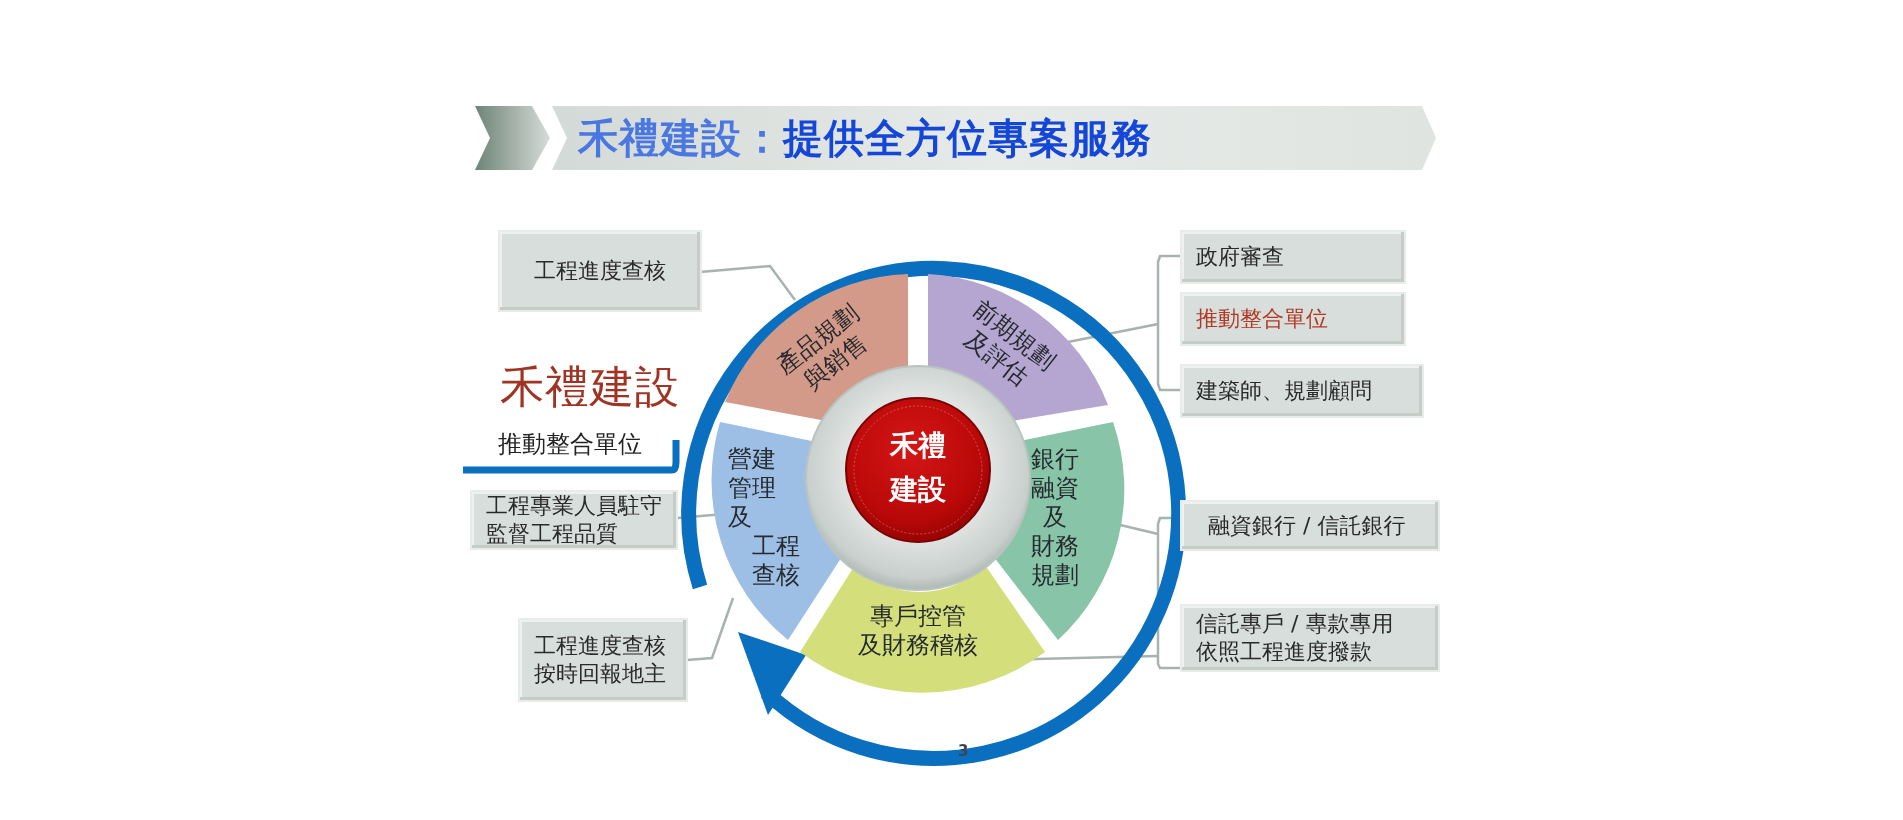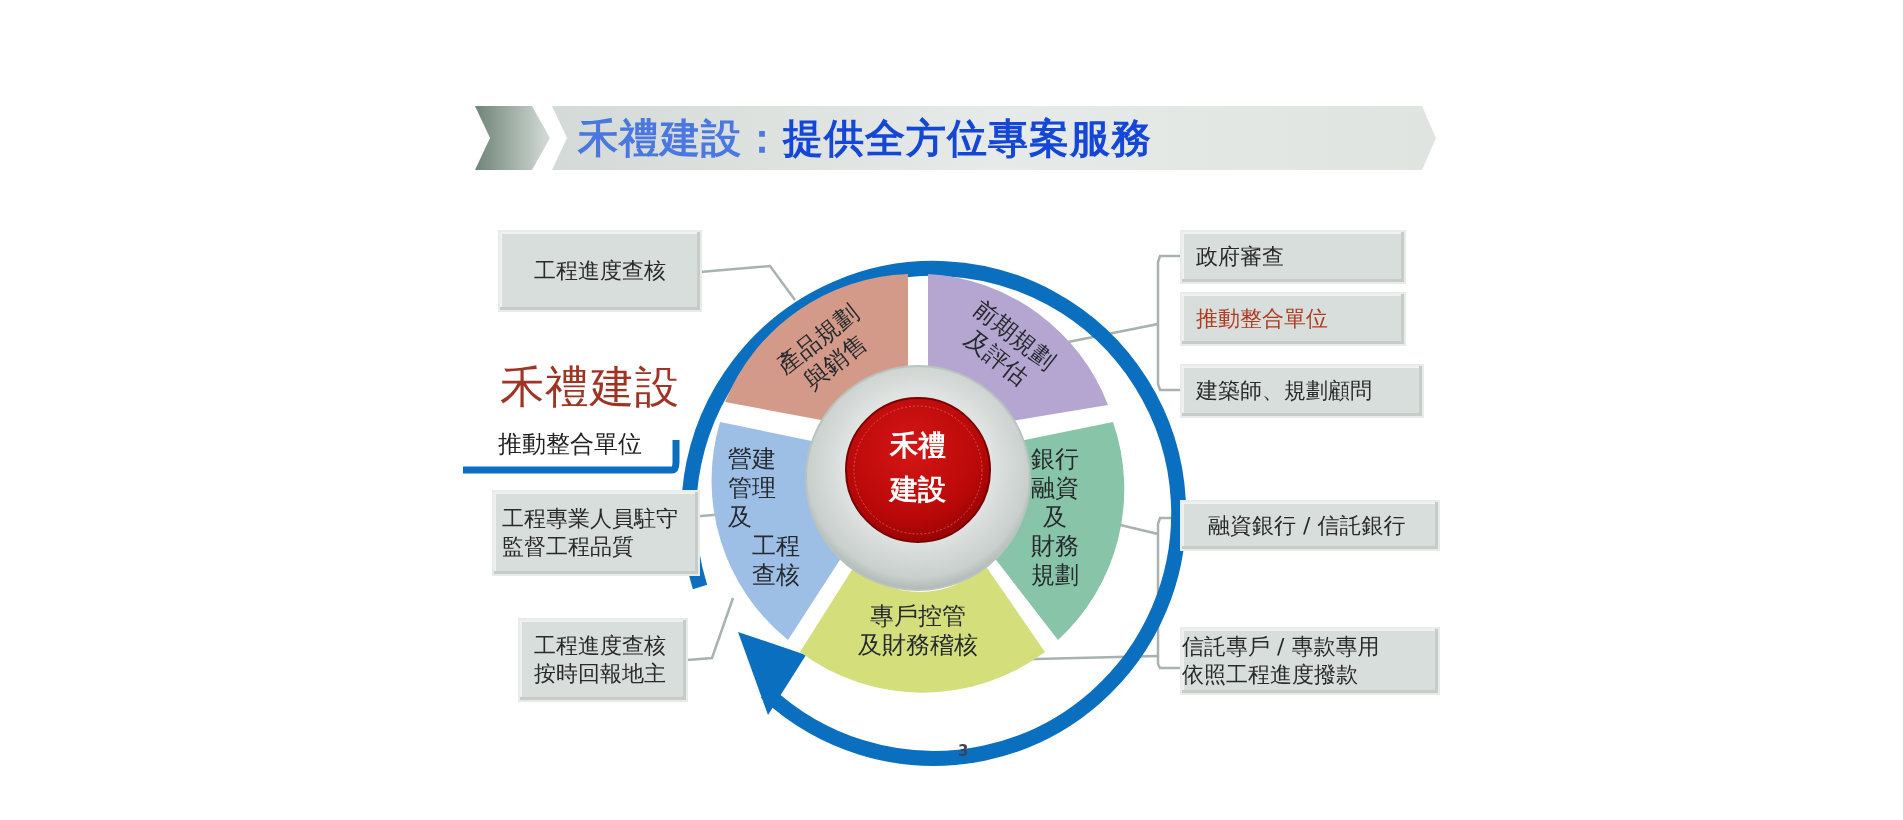--- a/index.html
+++ b/index.html
@@ -107,39 +107,39 @@
 及
 　工程
 　查核</div>
 
 <div class="abs side-brand">禾禮建設</div>
 <div class="abs side-sub">推動整合單位</div>
 
 <div class="abs box" style="left:498px;top:230px;width:204px;height:82px;justify-content:center;">
   <span class="t">工程進度查核</span>
 </div>
-<div class="abs box" style="left:492px;top:490px;width:208px;height:86px;padding-left:8px;">
+<div class="abs box" style="left:470px;top:490px;width:208px;height:60px;padding-left:14px;">
   <span class="t">工程專業人員駐守
 監督工程品質</span>
 </div>
 <div class="abs box" style="left:518px;top:618px;width:170px;height:84px;padding-left:14px;">
   <span class="t">工程進度查核
 按時回報地主</span>
 </div>
 
 <div class="abs box" style="left:1180px;top:230px;width:226px;height:54px;padding-left:14px;text-align:right;">
   <span class="t">政府審查</span>
 </div>
 <div class="abs box" style="left:1180px;top:292px;width:226px;height:54px;padding-left:14px;">
   <span class="t" style="color:#b03a24;">推動整合單位</span>
 </div>
 <div class="abs box" style="left:1180px;top:355px;width:244px;height:54px;padding-left:14px;margin-top:9px;">
   <span class="t">建築師、規劃顧問</span>
 </div>
 <div class="abs box" style="left:1180px;top:500px;width:260px;height:51px;padding-left:26px;">
   <span class="t">融資銀行 / 信託銀行</span>
 </div>
-<div class="abs box" style="left:1180px;top:627px;width:260px;height:68px;">
+<div class="abs box" style="left:1180px;top:604px;width:260px;height:68px;padding-left:14px;">
   <span class="t">信託專戶 / 專款專用
 依照工程進度撥款</span>
 </div>
 
 <div class="abs page-num">3</div>
 
 </body></html>

